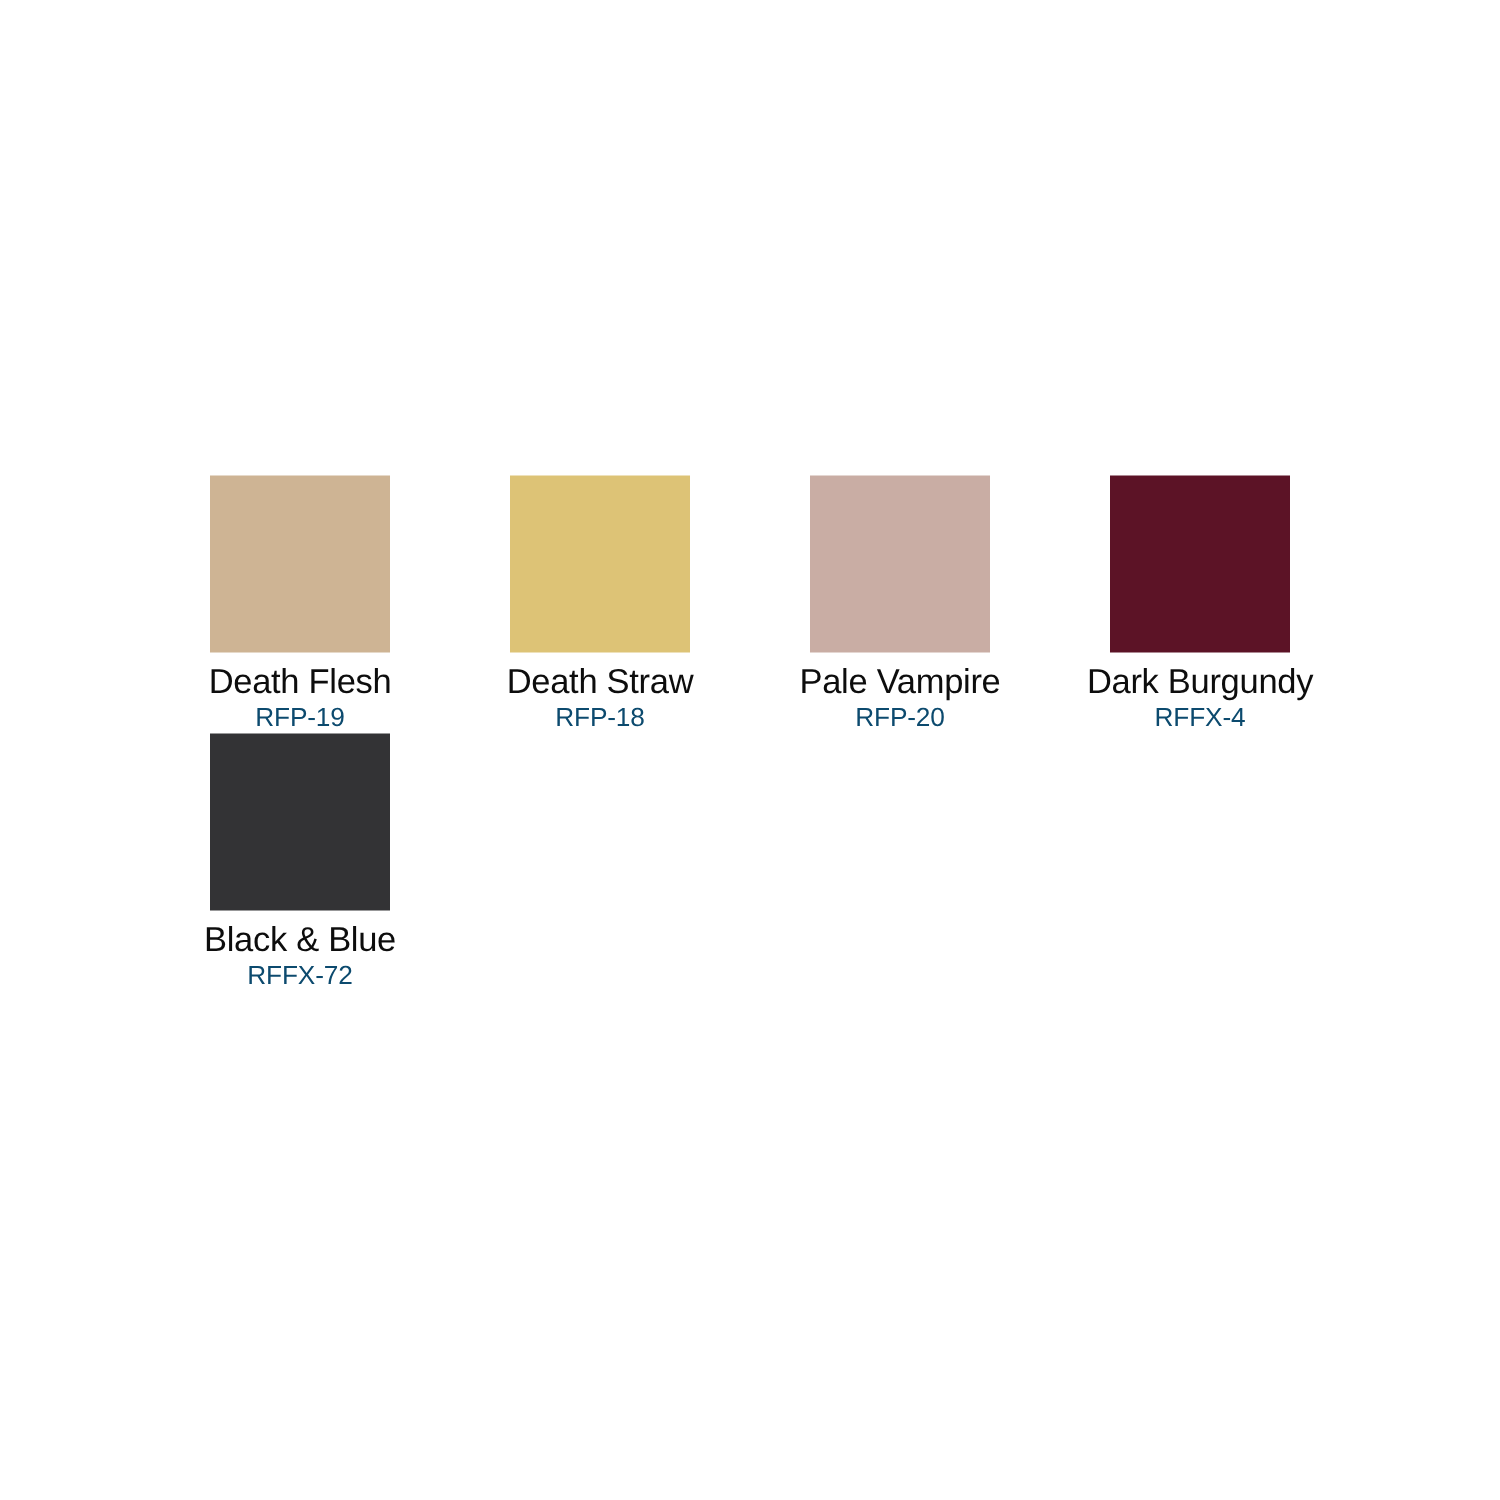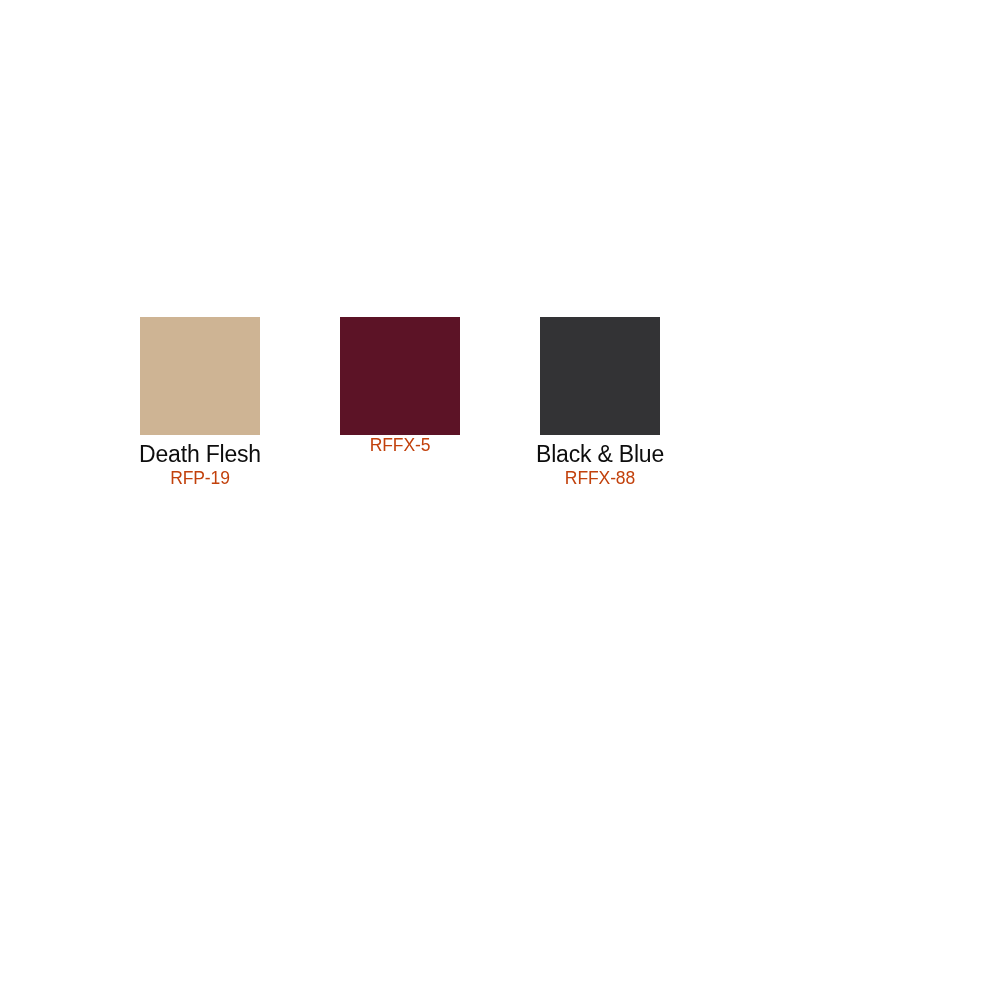--- a/index.html
+++ b/index.html
@@ -56,48 +56,59 @@
     text-align: center;
     white-space: nowrap;
     letter-spacing: -0.2px;
   }
 
   .swatch-code {
     margin-top: 0px;
     font-size: 17.5px;
     line-height: 21px;
     font-weight: 400;
-    color: #c2410c;
+    color: #0c4a6e;
     text-align: right;
     white-space: nowrap;
     letter-spacing: -0.1px;
   }
 </style>
 </head>
 <body style="background: rgb(255, 255, 255);">
 
 <div class="palette-page">
   <div class="swatch-grid">
 
     <div class="swatch-cell">
       <div class="swatch-chip" style="background:#ceb494;"></div>
       <div class="swatch-name">Death Flesh</div>
       <div class="swatch-code">RFP-19</div>
     </div>
 
 
 
+    <div class="swatch-cell">
+      <div class="swatch-chip" style="background:#ddc376;"></div>
+      <div class="swatch-name">Death Straw</div>
+      <div class="swatch-code">RFP-18</div>
+    </div>
 
+    <div class="swatch-cell">
+      <div class="swatch-chip" style="background:#c9ada4;"></div>
+      <div class="swatch-name">Pale Vampire</div>
+      <div class="swatch-code">RFP-20</div>
+    </div>
 
 
     <div class="swatch-cell">
       <div class="swatch-chip" style="background:#5c1326;"></div>
-      <div class="swatch-code">RFFX-5</div>
+      <div class="swatch-name">Dark Burgundy</div>
+      <div class="swatch-code">RFFX-4</div>
     </div>
 
     <div class="swatch-cell">
       <div class="swatch-chip" style="background:#333335;"></div>
       <div class="swatch-name">Black &amp; Blue</div>
-      <div class="swatch-code">RFFX-88</div>
+      <div class="swatch-code">RFFX-72</div>
     </div>
 
   </div>
 </div>
 
 </body></html>

